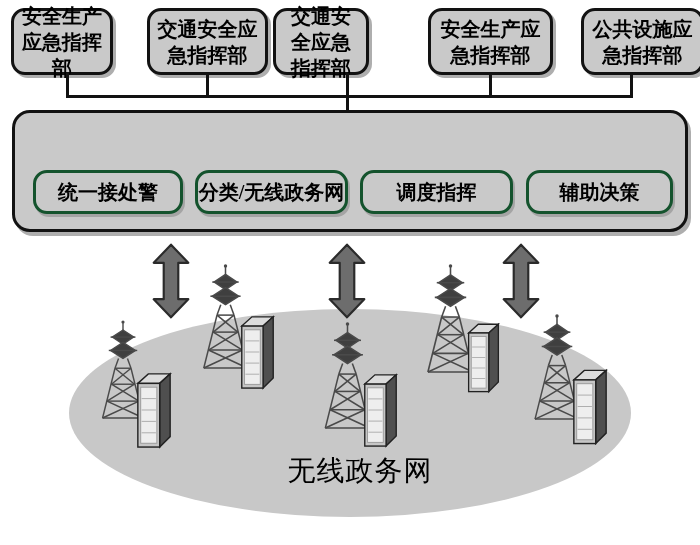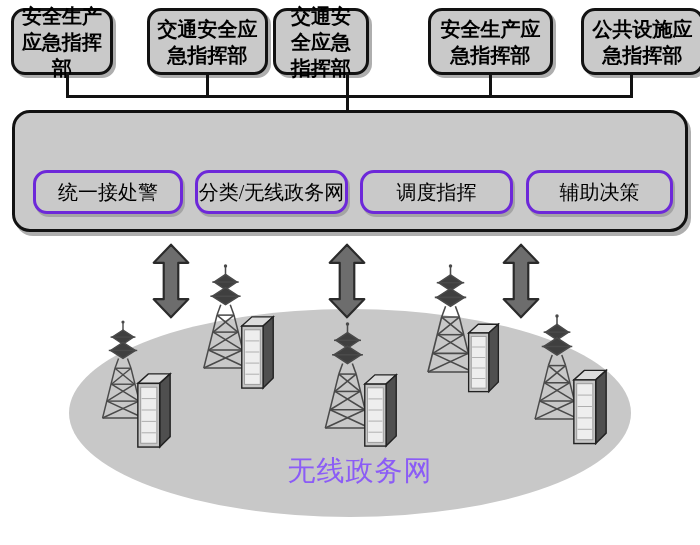--- a/index.html
+++ b/index.html
@@ -33,24 +33,24 @@
     position:absolute;left:12px;top:110px;width:676px;height:122px;box-sizing:border-box;
     background:#c9c9c9;border:3px solid #121212;border-radius:18px;
     box-shadow:3px 4px 0 #aeaeae;
   }
   .center-title{
     position:absolute;left:0;top:5px;width:100%;text-align:center;
     font-size:28px;font-weight:bold;letter-spacing:1px;
   }
   .func{
     position:absolute;top:57px;height:44px;box-sizing:border-box;
-    background:#c9c9c9;border:3px solid #6d28d9;border-radius:14px;
+    background:#c9c9c9;border:3px solid #14532d;border-radius:14px;
     box-shadow:2px 3px 0 rgba(0,0,0,0.18);
     display:flex;align-items:center;justify-content:center;
-    font-size:20px;font-weight:normal;white-space:nowrap;
+    font-size:20px;font-weight:bold;white-space:nowrap;
   }
   .f1{left:18px;width:150px;}
   .f2{left:180px;width:153px;}
   .f3{left:345px;width:153px;}
   .f4{left:511px;width:147px;}
   
   .arrow{position:absolute;top:239px;width:40px;height:84px;z-index:5;}
   .a1{left:151px;} .a2{left:327px;} .a3{left:501px;}
   
   .net-ellipse{
@@ -63,21 +63,21 @@
   .t3{left:321px;top:322px;width:53px;height:108px;}
   .t4{left:424px;top:264px;width:53px;height:110px;}
   .t5{left:531px;top:314px;width:52px;height:107px;}
   .sv1{left:135px;top:371px;width:38px;height:78px;}
   .sv2{left:239px;top:314px;width:37px;height:76px;}
   .sv3{left:362px;top:372px;width:37px;height:76px;}
   .sv4{left:466px;top:321px;width:35px;height:73px;}
   .sv5{left:571px;top:367px;width:38px;height:79px;}
   .net-label{
     position:absolute;left:270px;top:452px;width:180px;z-index:4;
-    text-align:center;font-size:28px;color:#8b5cf6;letter-spacing:1px;
+    text-align:center;font-size:28px;color:#000000;letter-spacing:1px;
   }
   .defs{position:absolute;width:0;height:0;overflow:hidden;}
 </style>
 </head>
 <body>
 
 <svg class="defs" xmlns="http://www.w3.org/2000/svg" aria-hidden="true">
   <symbol id="sym-arrow" viewBox="0 0 44 84">
     <polygon points="22,2 41,22 30,22 30,62 41,62 22,82 3,62 14,62 14,22 3,22" fill="#6d6d6d" stroke="#2b2b2b" stroke-width="2.4" stroke-linejoin="round"></polygon>
   </symbol>

